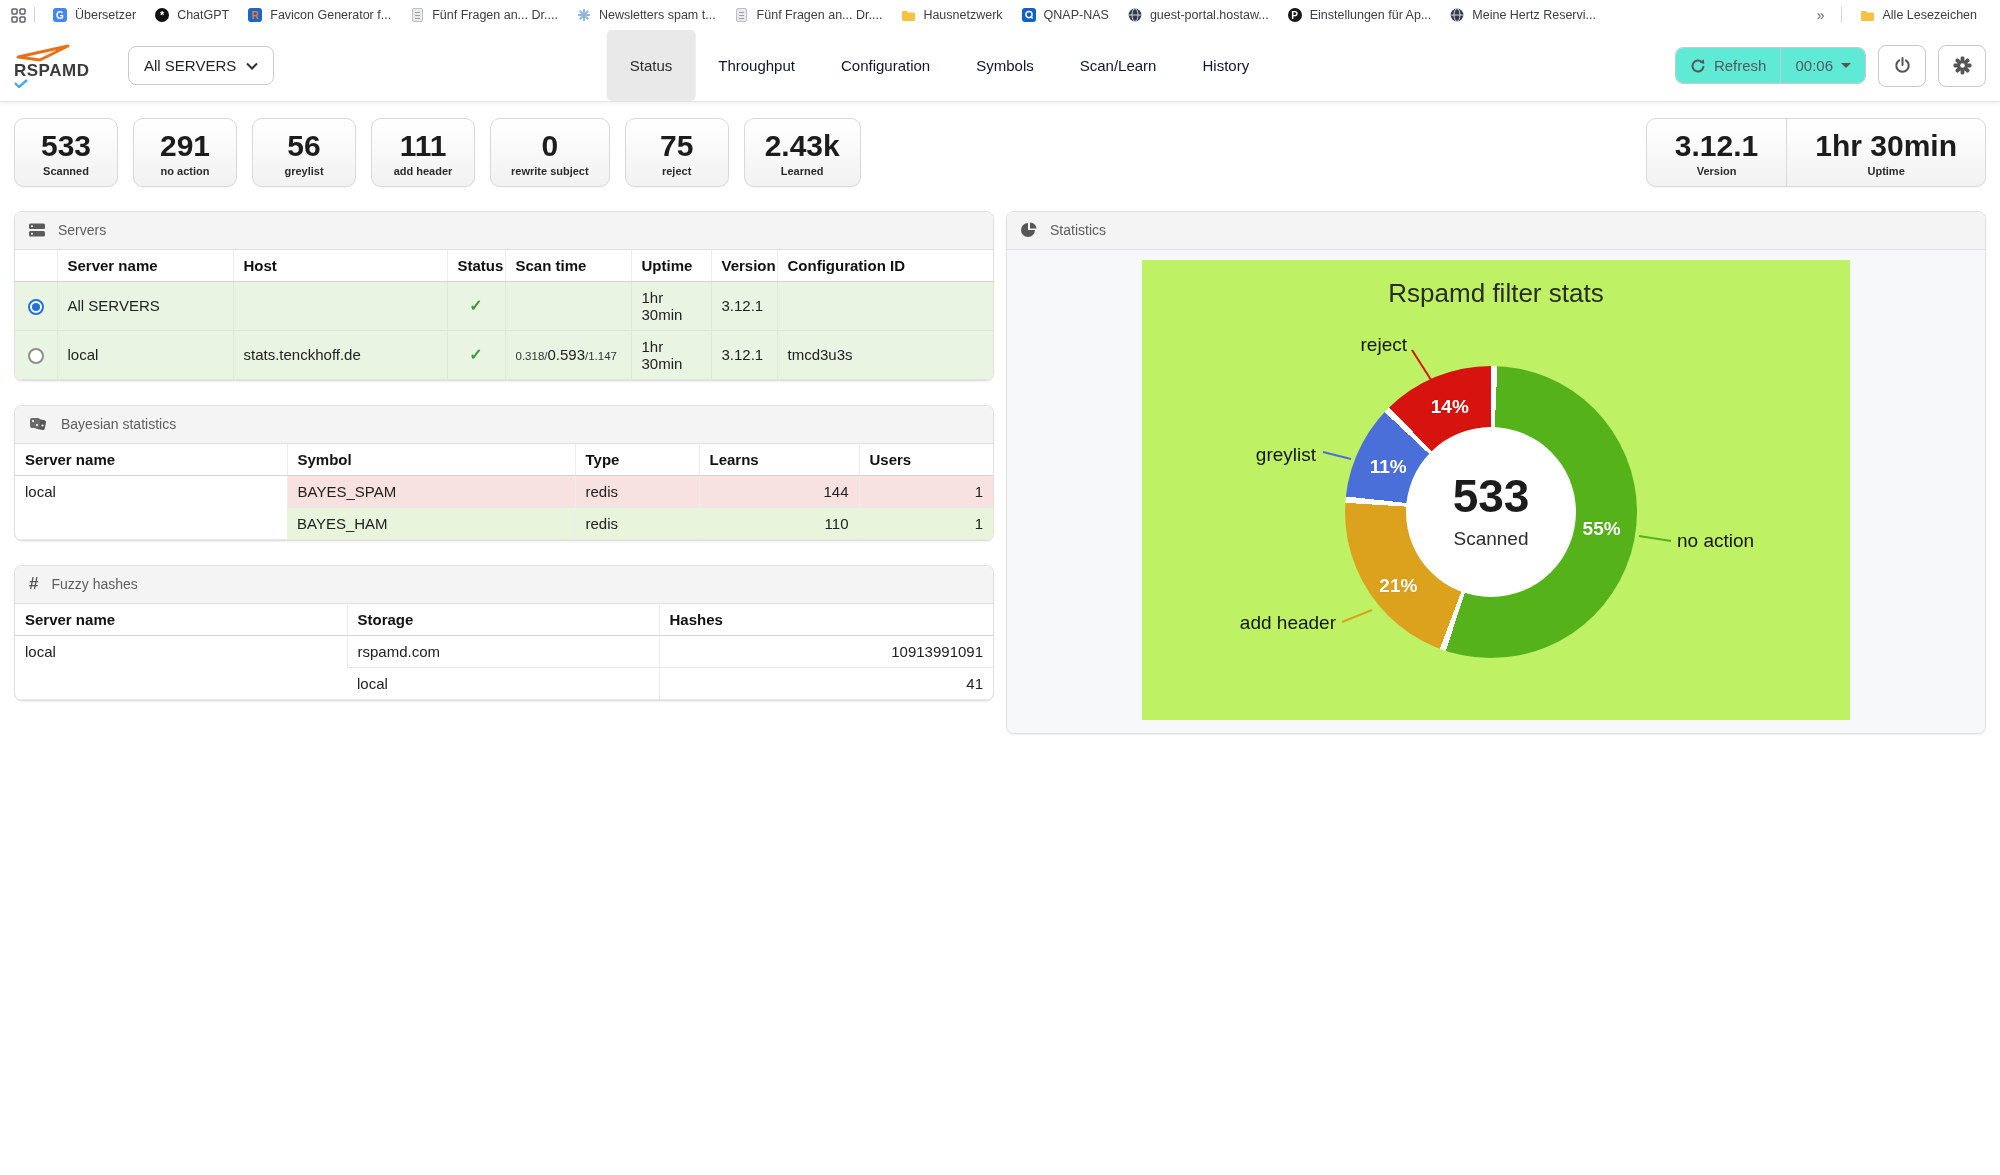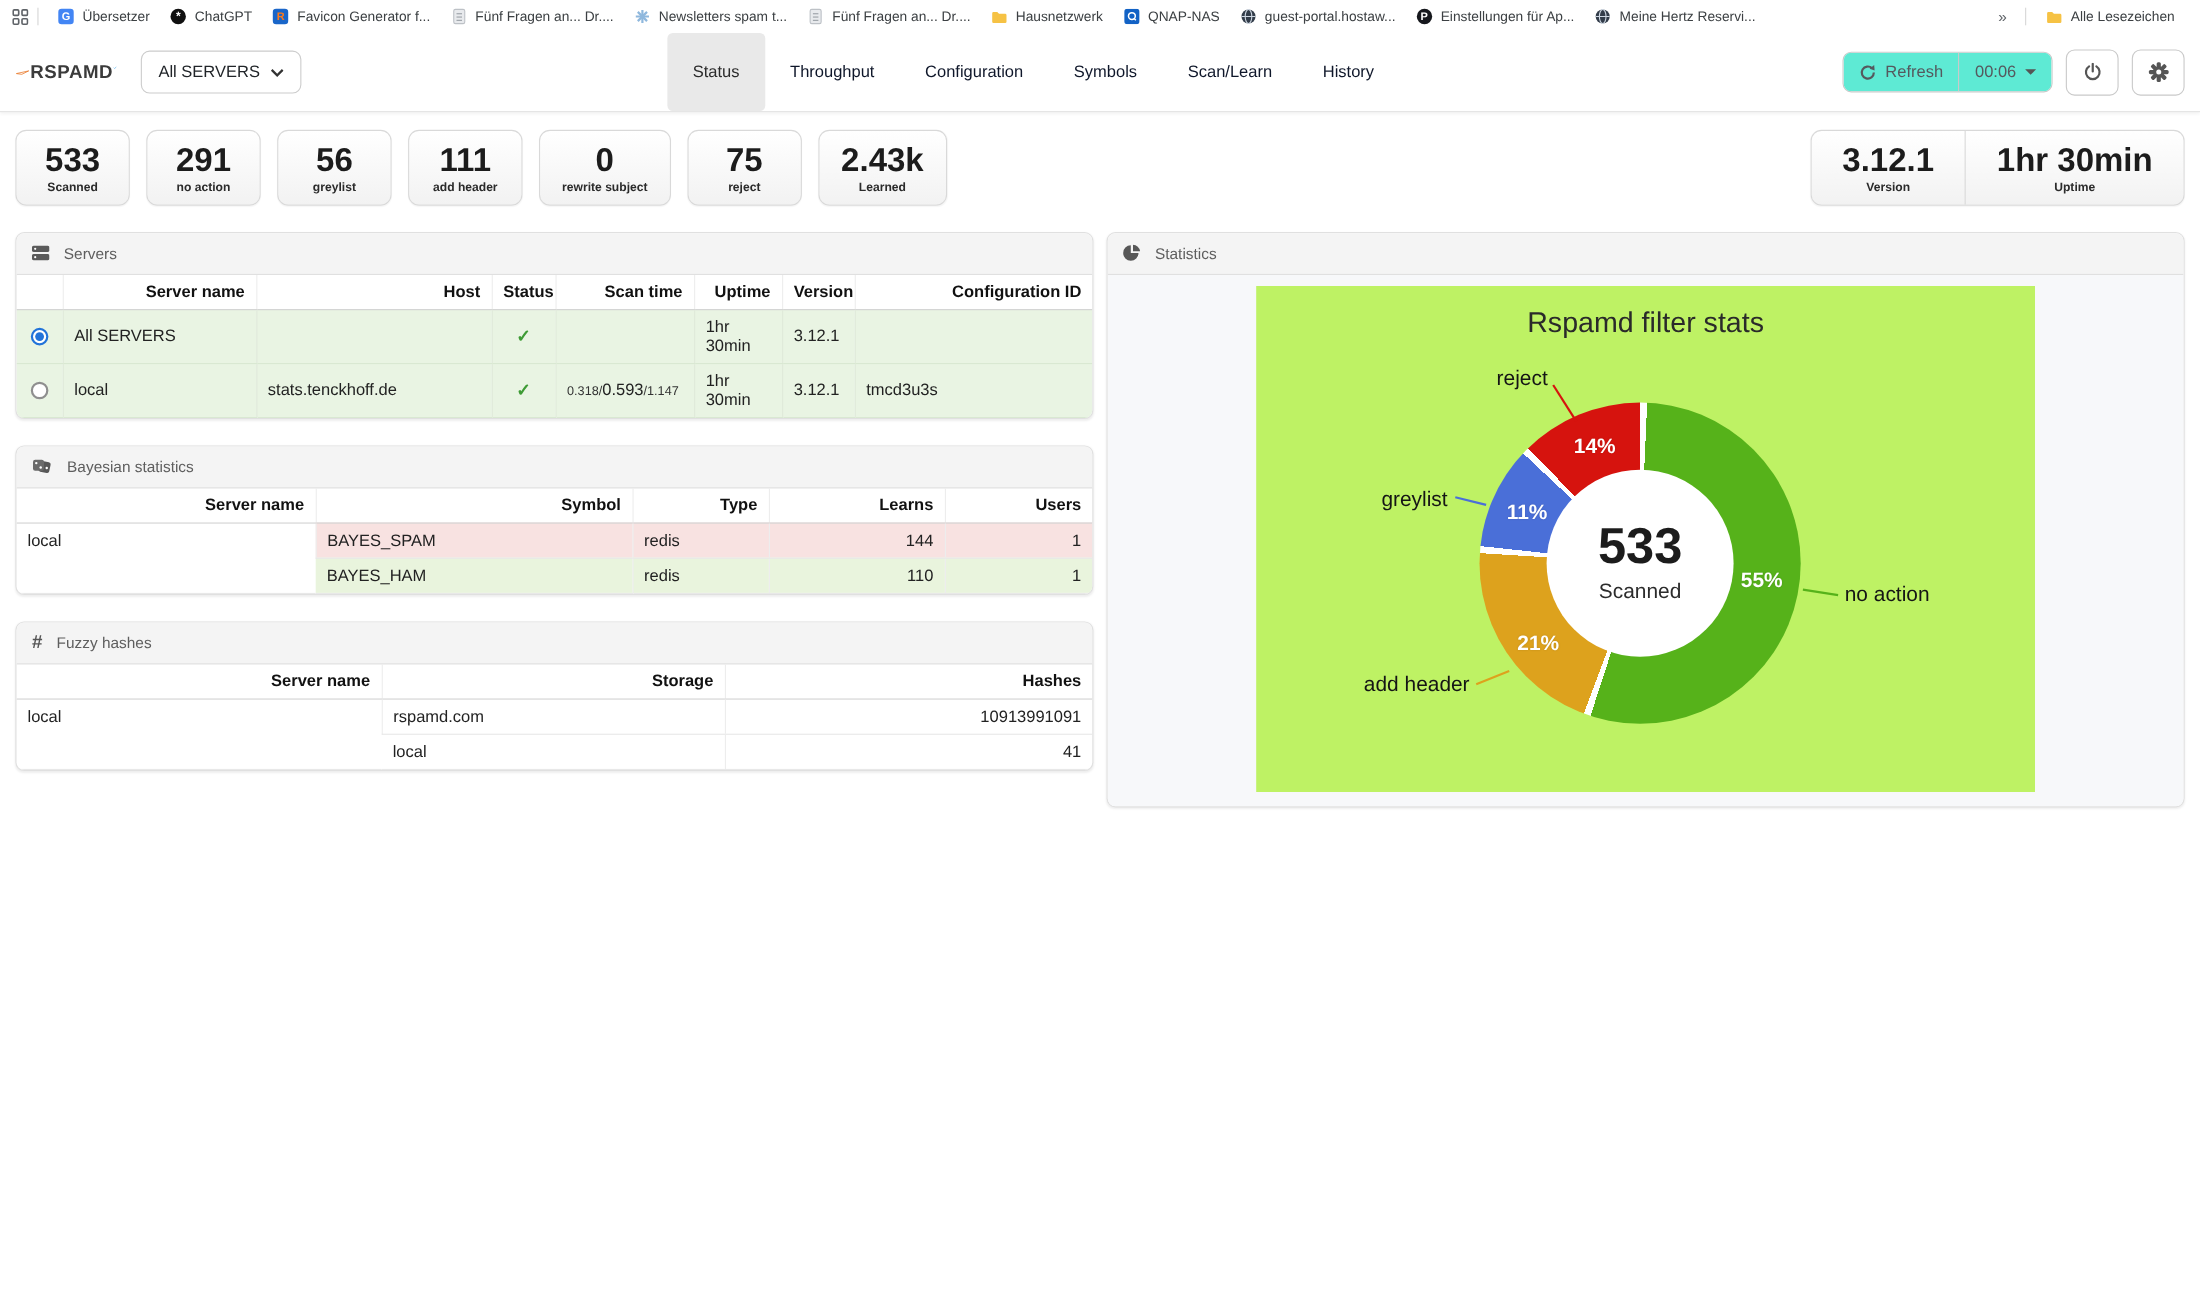--- a/index.html
+++ b/index.html
@@ -21,21 +21,21 @@
     align-items:center; justify-content:center; color:#fff; font-weight:bold; }
   .fav-doc { width:11px; height:14px; background:#e8eaed; border:1px solid #bdc1c6;
     border-radius:2px; position:relative; }
   .fav-doc::after { content:""; position:absolute; left:2px; top:3px; width:5px;
     height:1px; background:#9aa0a6; box-shadow:0 3px 0 #9aa0a6, 0 6px 0 #9aa0a6; }
 
   
   .navbar { height:72px; background:#fff; border-bottom:1px solid #e3e3e3;
     box-shadow:0 2px 3px rgba(0,0,0,.05); display:flex; align-items:center;
     padding:0 14px; position:relative; }
-  .brand { display:flex; flex-direction:row; align-items:flex-start; width:92px; }
+  .brand { display:flex; flex-direction:column; align-items:flex-start; width:92px; }
   .brand-text { font-size:17px; font-weight:bold; color:#3b3b3b; letter-spacing:.5px; line-height:1; }
   .srv-select { margin-left:22px; display:flex; align-items:center; gap:10px;
     border:1px solid #ccc; border-radius:8px; padding:10px 15px; font-size:15px;
     color:#212529; background:#fff; cursor:pointer; }
   .tabs { position:absolute; left:50%; transform:translateX(-3.5%); height:100%;
     display:flex; align-items:stretch; margin-left:-370px; }
   .tab { display:flex; align-items:center; padding:0 23px; font-size:15px;
     color:#0f172a; cursor:pointer; }
   .tab.active { background:#e9e9e9; border-radius:5px; color:#2b2b2b; }
   .nav-right { margin-left:auto; display:flex; align-items:center; gap:12px; }
@@ -67,21 +67,21 @@
   .left-col { width:980px; flex:none; display:flex; flex-direction:column; gap:24px; }
   .right-col { flex:1; }
   .panel { border:1px solid #e0e0e0; border-radius:8px; overflow:hidden;
     background:#fff; box-shadow:0 1px 2px rgba(0,0,0,.07); }
   .panel-header { height:38px; background:#f4f4f4; border-bottom:1px solid #e0e0e0;
     display:flex; align-items:center; gap:13px; padding:0 14px; color:#5e5e5e;
     font-size:14px; }
   .hash-glyph { font-weight:bold; font-size:17px; color:#555; }
 
   table { width:100%; border-collapse:collapse; table-layout:fixed; font-size:15px; }
-  th { text-align:right; font-weight:bold; padding:7px 10px; color:#111;
+  th { text-align:left; font-weight:bold; padding:7px 10px; color:#111;
     border-bottom:1px solid #d2d2d2; }
   td { padding:7px 10px; border-bottom:1px solid #e8e8e8; }
   th + th, td + td { border-left:1px solid #ededed; }
   .row-green td { background:#e9f4e3; border-left-color:#dfe9d9; border-bottom-color:#d9e8d2; }
   .cell-spam { background:#f8e2e1 !important; }
   .cell-ham { background:#e9f4dd !important; }
   .num { text-align:right; }
   .small-t { font-size:11.5px; color:#333; }
   .check { color:#3e9b35; font-weight:bold; font-size:16px; }
   .radio { width:16px; height:16px; border-radius:50%; border:2px solid #8f8f8f;

